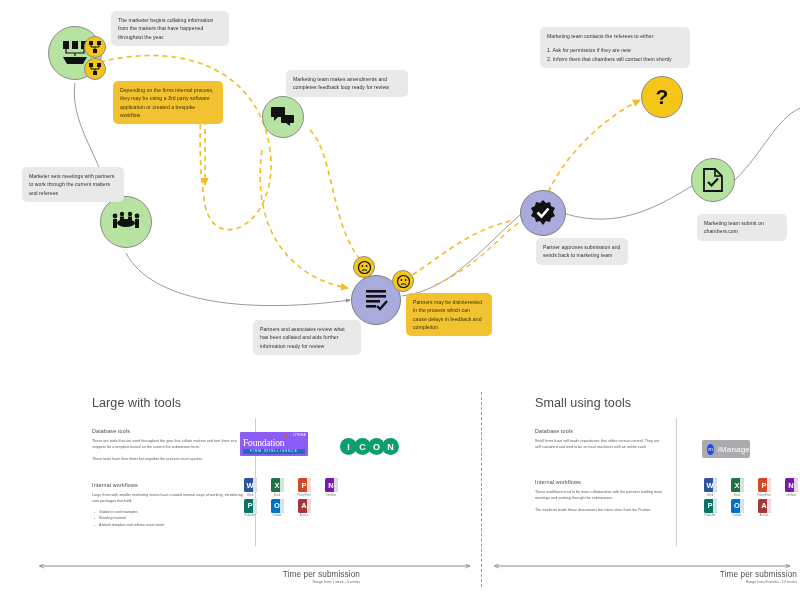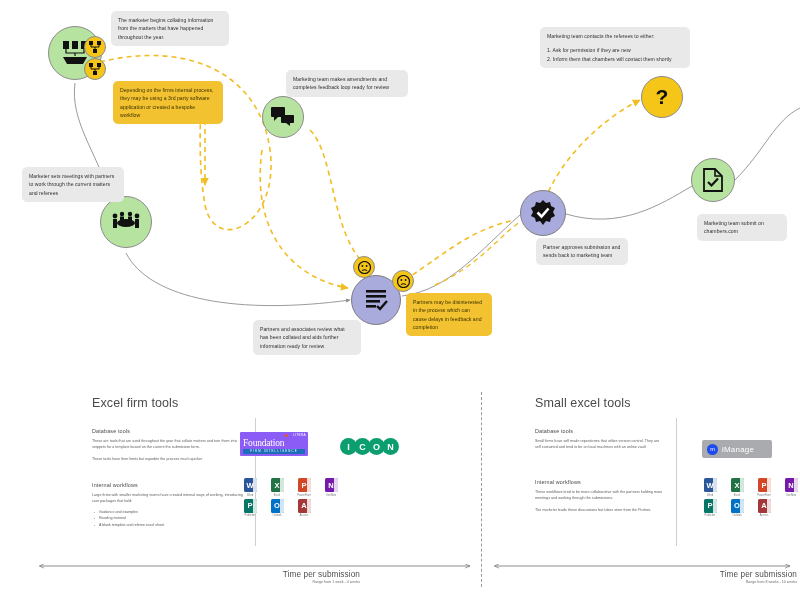--- a/index.html
+++ b/index.html
@@ -82,21 +82,21 @@
   .logo-found .bar span{font-size:2.9px;color:#fff;letter-spacing:1.1px;line-height:5px;display:block;text-align:center;}
 
   .logo-icon{position:absolute;display:flex;align-items:center;}
   .logo-icon .cg{
     width:17px;height:17px;border-radius:50%;background:#0c9e6e;
     display:flex;align-items:center;justify-content:center;
     color:#fff;font-size:9px;font-weight:bold;margin-right:-3px;
   }
 
   .logo-imanage{
-    position:absolute;width:70px;height:18px;background:#a9abae;
+    position:absolute;width:48px;height:18px;background:#a9abae;
     border-radius:2px;display:flex;align-items:center;padding-left:5px;box-sizing:border-box;
   }
   .logo-imanage .bl{
     width:11px;height:11px;border-radius:50%;background:#1c4cf0;color:#fff;
     font-size:5.5px;display:flex;align-items:center;justify-content:center;margin-right:4px;
   }
   .logo-imanage .nm{font-size:8px;color:#ffffff;letter-spacing:.2px;}
 
   
   .tl-wrap{position:absolute;text-align:right;}
@@ -265,21 +265,21 @@
     <p>Partner approves submission and sends back to marketing team</p>
   </div>
 
   <div class="callout grey" style="left:697px;top:214px;width:90px;">
     <p>Marketing team submit on chambers.com</p>
   </div>
 
   <div class="vdash" style="left:481px;top:392px;height:195px;"></div>
 
   <div class="panel" style="left:92px;top:396px;width:330px;height:150px;">
-    <div class="panel-title">Excel firm tools</div>
+    <div class="panel-title">Large with tools</div>
 
     <div style="position:absolute;left:0;top:32px;width:148px;">
       <div class="sub-h">Database tools</div>
       <p class="body-t">These are tools that are used throughout the year that collate matters and turn them into snippets for a template based on the current the submission form.</p>
       <p class="body-t">These tools have their limits but expedite the process much quicker</p>
     </div>
 
     <div style="position:absolute;left:0;top:86px;width:152px;">
       <div class="sub-h">Internal workflows</div>
       <p class="body-t">Large firms with smaller marketing teams have created internal ways of working, introducing care packages that hold:</p>
@@ -334,21 +334,21 @@
         <div class="glyph" style="background:#0072c6;">O</div>
         <div class="lbl">Outlook</div>
       </div>
     <div class="offico">
         <div class="glyph" style="background:#a4373a;">A</div>
         <div class="lbl">Access</div>
       </div>
   </div>
 
   <div class="panel" style="left:535px;top:396px;width:265px;height:150px;">
-    <div class="panel-title">Small excel tools</div>
+    <div class="panel-title">Small using tools</div>
 
     <div style="position:absolute;left:0;top:32px;width:126px;">
       <div class="sub-h">Database tools</div>
       <p class="body-t">Small firms have self made repositories that utilise version control. They are self sustained and tend to be on local machines with an online vault</p>
     </div>
 
     <div style="position:absolute;left:0;top:83px;width:130px;">
       <div class="sub-h">Internal workflows</div>
       <p class="body-t">These workflows tend to be more collaborative with the partners holding more meetings and working through the submissions.</p>
       <p class="body-t">The marketer leads these discussions but takes steer from the Partner.</p>

